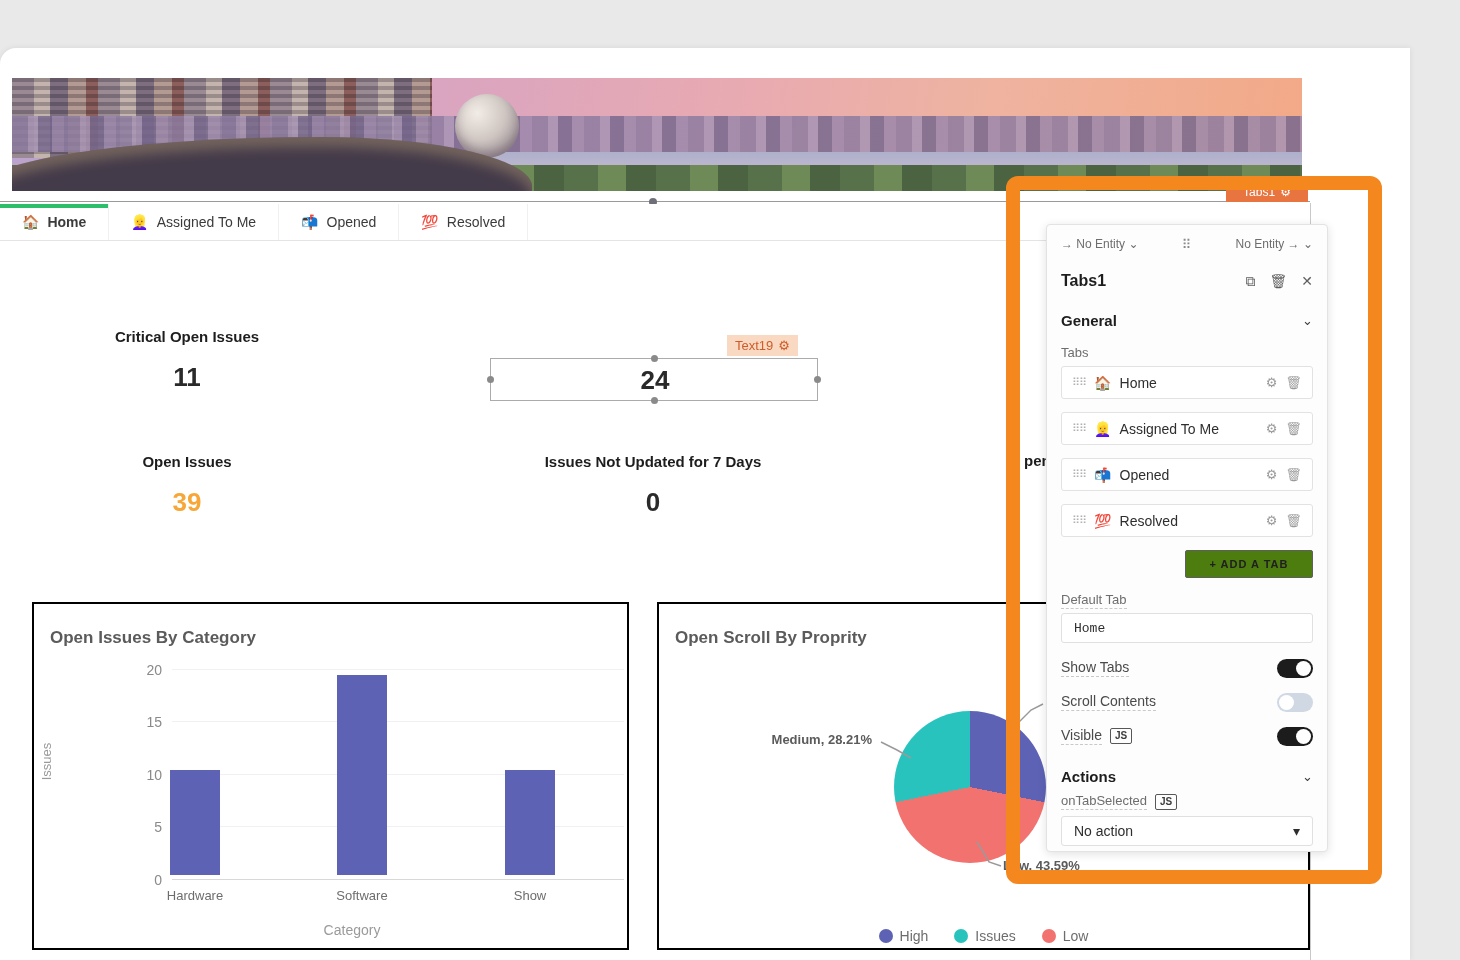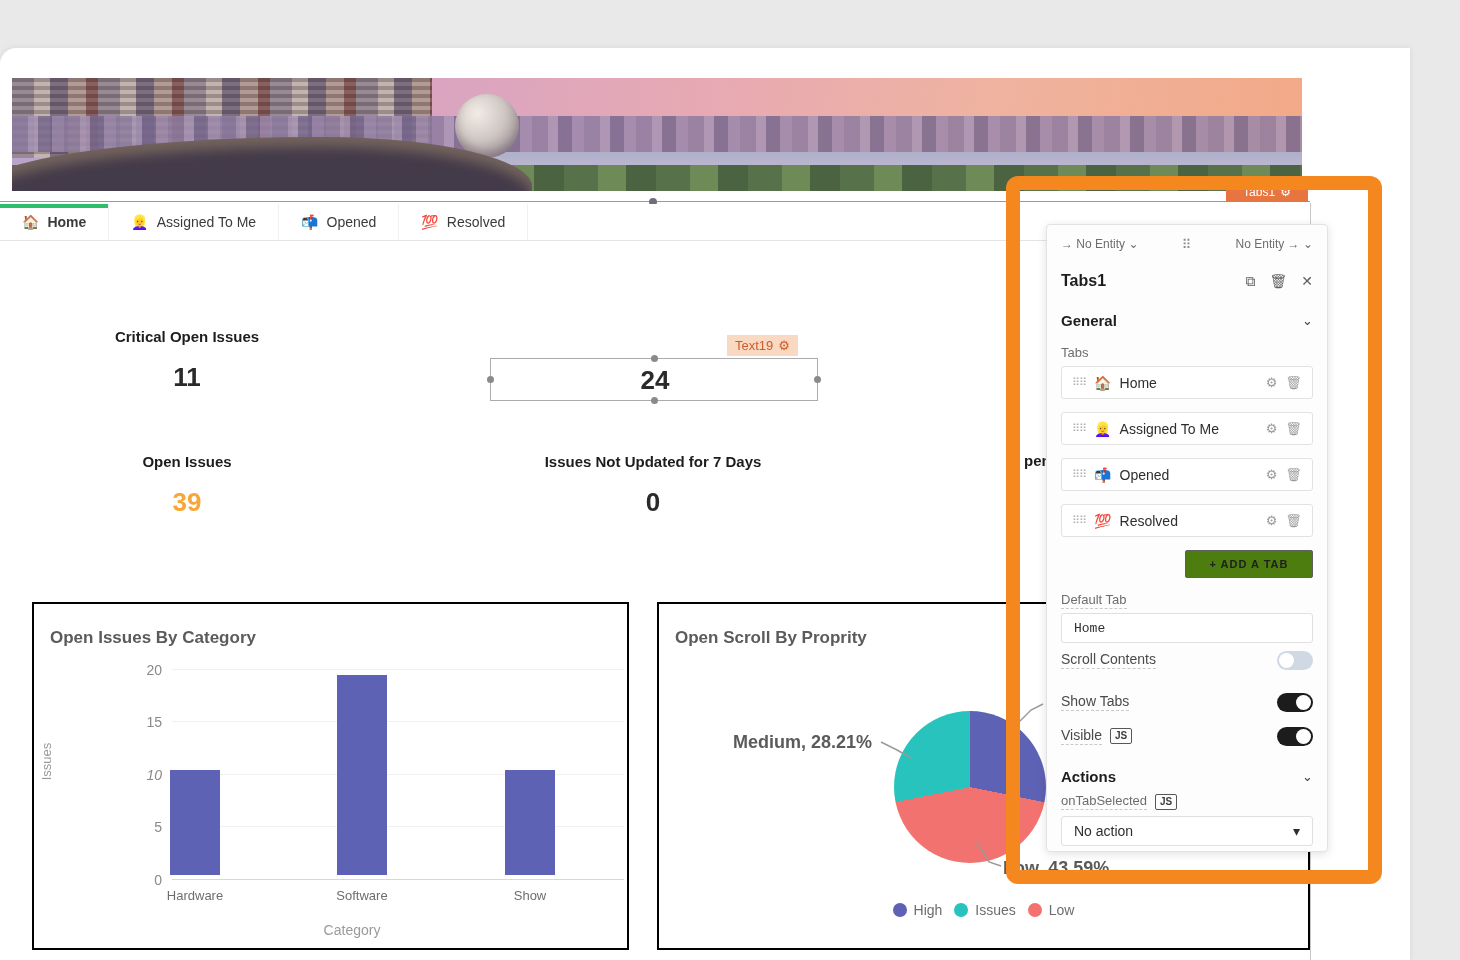--- a/index.html
+++ b/index.html
@@ -66,22 +66,22 @@
   .tick { position:absolute; width:30px; text-align:right; font-size:14px; color:#8a8a8a; left:98px; }
   .baseline { position:absolute; left:138px; width:452px; border-top:1px solid #d8d8d8; }
   .bar { position:absolute; width:50px; background:#5d62b5; bottom:73px; }
   .xlab { position:absolute; width:120px; text-align:center; font-size:13px; color:#6d6d6d; top:284px; }
   .axis-x { position:absolute; left:238px; top:318px; width:160px; text-align:center;
     font-size:14px; color:#9a9a9a; }
   .axis-y { position:absolute; left:-38px; top:150px; font-size:13px; color:#9a9a9a;
     transform:rotate(-90deg); transform-origin:center; width:100px; text-align:center; }
 
   .pie { position:absolute; left:235px; top:107px; width:152px; height:152px; border-radius:50%; }
-  .callout { position:absolute; font-size:18px; font-weight:bold; color:#5b5b5b; white-space:nowrap; }
-  .legend { position:absolute; left:0; right:0; top:298px; display:flex; justify-content:center; gap:12px; }
+  .callout { position:absolute; font-size:13px; font-weight:bold; color:#5b5b5b; white-space:nowrap; }
+  .legend { position:absolute; left:0; right:0; top:324px; display:flex; justify-content:center; gap:26px; }
   .legend-item { display:flex; align-items:center; gap:7px; font-size:14px; color:#6d6d6d; }
   .legend-dot { width:14px; height:14px; border-radius:50%; }
 
   
   .canvas-edge { position:absolute; left:1310px; top:155px; height:757px; border-left:1px solid #c9c9c9; z-index:2; }
 
   
   .tabs-badge { position:absolute; left:1226px; top:134px; width:82px; height:20px;
     background:#e8743f; color:#fff; font-size:12px; display:flex; align-items:center;
     justify-content:center; gap:5px; z-index:20; }
@@ -199,21 +199,21 @@
     <div class="axis-y">Issues</div>
 
     <div class="grid-line" style="top:65px;"></div>
     <div class="grid-line" style="top:117px;"></div>
     <div class="grid-line" style="top:170px;"></div>
     <div class="grid-line" style="top:222px;"></div>
     <div class="baseline" style="top:275px;"></div>
 
     <div class="tick" style="top:58px;">20</div>
     <div class="tick" style="top:110px;">15</div>
-    <div class="tick" style="top:163px;font-style:italic;">10</div>
+    <div class="tick" style="top:163px;">10</div>
     <div class="tick" style="top:215px;">5</div>
     <div class="tick" style="top:268px;">0</div>
 
     <div class="bar" style="left: 136px; height: 105px; background: rgb(93, 98, 181);"></div>
     <div class="bar" style="left: 303px; height: 200px; background: rgb(93, 98, 181);"></div>
     <div class="bar" style="left: 471px; height: 105px; background: rgb(93, 98, 181);"></div>
 
     <div class="xlab" style="left:101px;">Hardware</div>
     <div class="xlab" style="left:268px;">Software</div>
     <div class="xlab" style="left:436px;">Show</div>
@@ -318,33 +318,33 @@
       <span class="row-icon">🗑</span>
     </div>
 
     <button class="add-tab">+ ADD A TAB</button>
 
     <div class="field-label" style="margin-top:14px;">
       <span class="dashed">Default Tab</span>
     </div>
     <div class="text-input">Home</div>
 
+    <div class="toggle-row" style="margin-top:8px;">
+      <span class="tlabel">
+          <span class="dashed">Show Tabs</span>
+        </span>
+      <div class="switch on">
+          <div class="knob"></div>
+        </div>
+    </div>
     <div class="toggle-row">
       <span class="tlabel">
           <span class="dashed">Scroll Contents</span>
         </span>
       <div class="switch off">
-          <div class="knob"></div>
-        </div>
-    </div>
-    <div class="toggle-row" style="margin-top:8px;">
-      <span class="tlabel">
-          <span class="dashed">Show Tabs</span>
-        </span>
-      <div class="switch on">
           <div class="knob"></div>
         </div>
     </div>
     <div class="toggle-row">
       <span class="tlabel">
         <span class="dashed">Visible</span>
         <span class="js-badge">JS</span>
       </span>
       <div class="switch on">
           <div class="knob"></div>

